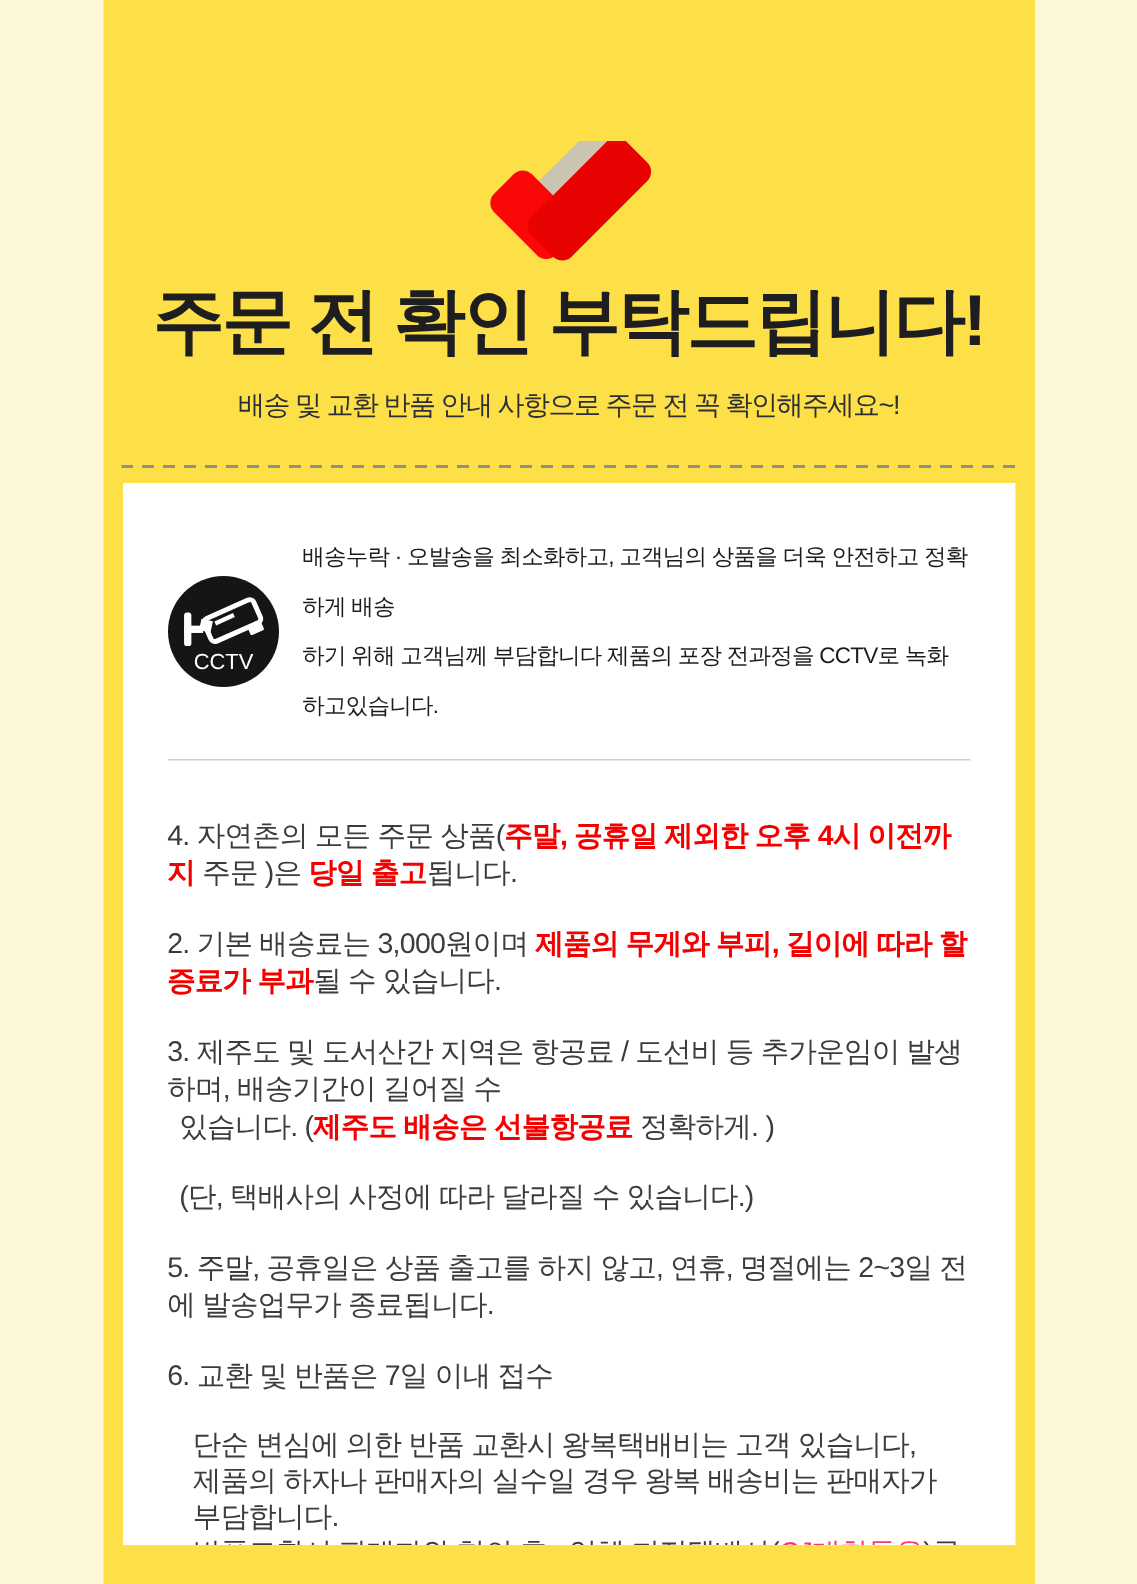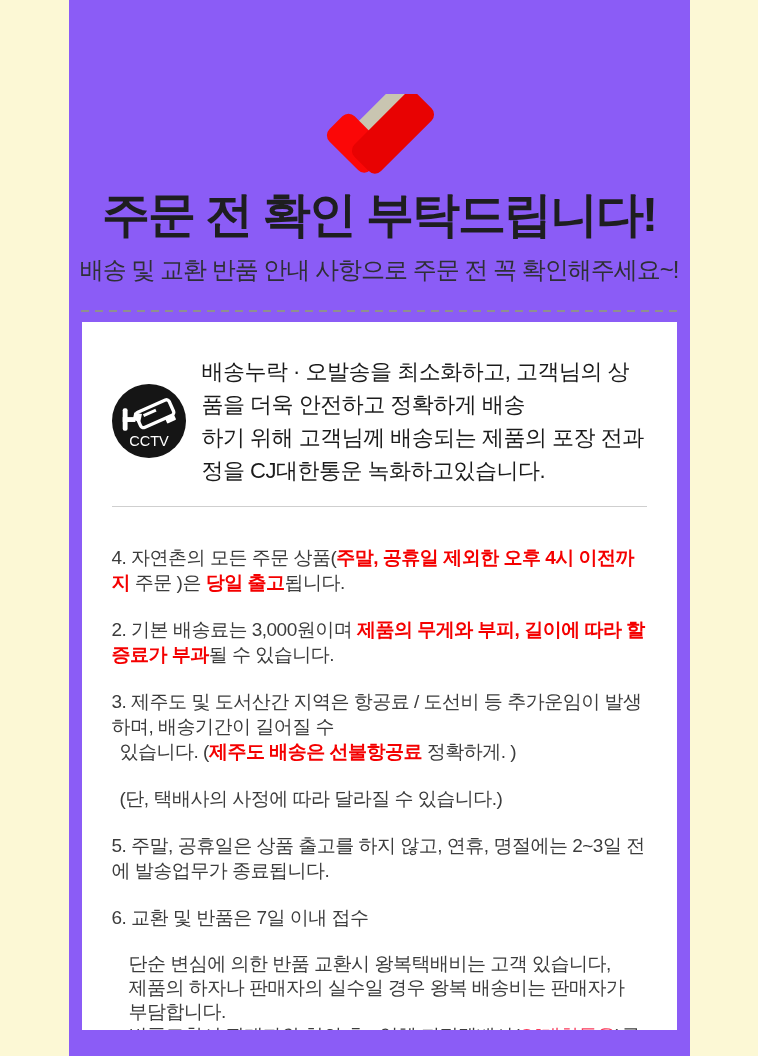--- a/index.html
+++ b/index.html
@@ -4,53 +4,53 @@
 <style>
   html,body{margin:0;padding:0;}
   body{
     background:#FCF8D5;
     font-family:"Liberation Sans","DejaVu Sans",sans-serif;
   }
   .page{
     position:relative;
     width:621px;height:1056px;
     overflow:hidden;
-    background:#8b5cf6;
+    background:#fde047;
     margin:0 auto;
   }
   
   .check-icon{display:block;margin:94px auto 0;}
   .title{
     margin:12px 0 0;text-align:center;
     font-size:48px;line-height:56px;font-weight:800;
     color:#1E1E20;letter-spacing:-2px;
   }
   .subtitle{
     margin:10px 0 0;text-align:center;
-    font-size:24px;line-height:34px;
+    font-size:18px;line-height:34px;
     color:#2E2F36;letter-spacing:-1px;
   }
   .dashed-divider{
     height:2px;margin:23px 12px 0;
     background:repeating-linear-gradient(90deg,#8F8F8F 0 8px,transparent 8px 14px);
   }
   
   .panel{
     box-sizing:border-box;
     margin:10px 13px 0;
     height:708px;
     background:#FFFFFF;
     padding:33px 30px 0;
     overflow:hidden;
   }
   .cctv-row{display:flex;align-items:center;gap:16px;}
   .cctv-icon{flex:0 0 auto;}
   .cctv-text{
     margin:0;
-    font-size:22px;line-height:33px;
+    font-size:15px;line-height:33px;
     color:#1B1B1B;letter-spacing:-0.5px;
   }
   .line{display:block;}
   .panel-divider{border:none;border-top:1px solid #CFCFCF;margin:19px 0 0;height:0;}
   
   .list{
     margin-top:38px;
     font-size:19px;line-height:25px;
     color:#3C3C3C;letter-spacing:-0.5px;
   }
@@ -88,21 +88,21 @@
           <rect x="52" y="40" width="10" height="6" rx="1" fill="#FFFFFF"></rect>
           <rect x="33" y="27" width="14" height="3" fill="#FFFFFF"></rect>
         </g>
         <rect x="11" y="25" width="5" height="23" rx="2" fill="#FFFFFF"></rect>
         <rect x="11" y="34" width="13" height="5" fill="#FFFFFF"></rect>
         <rect x="22" y="30" width="8" height="8" fill="#FFFFFF" transform="rotate(12 26 34)"></rect>
         <text x="38" y="64" text-anchor="middle" fill="#FFFFFF" font-size="15">CCTV</text>
       </svg>
       <p class="cctv-text">
         <span class="line">배송누락 · 오발송을 최소화하고,  고객님의 상품을 더욱 안전하고 정확하게 배송</span>
-        <span class="line">하기 위해 고객님께 배송되는 제품의 포장 전과정을 CJ대한통운 녹화하고있습니다.</span>
+        <span class="line">하기 위해 고객님께 부담합니다 제품의 포장 전과정을 CCTV로 녹화하고있습니다.</span>
       </p>
     </div>
 
     <hr class="panel-divider">
 
     <div class="list">
 
       <p class="li">
           <span class="line"><span>4. 자연촌의 모든 주문 상품(</span><span class="red">주말, 공휴일 제외한 오후 4시 이전까지</span><span> 주문 )은 </span><span class="red">당일 출고</span><span>됩니다.</span></span>
         </p>

